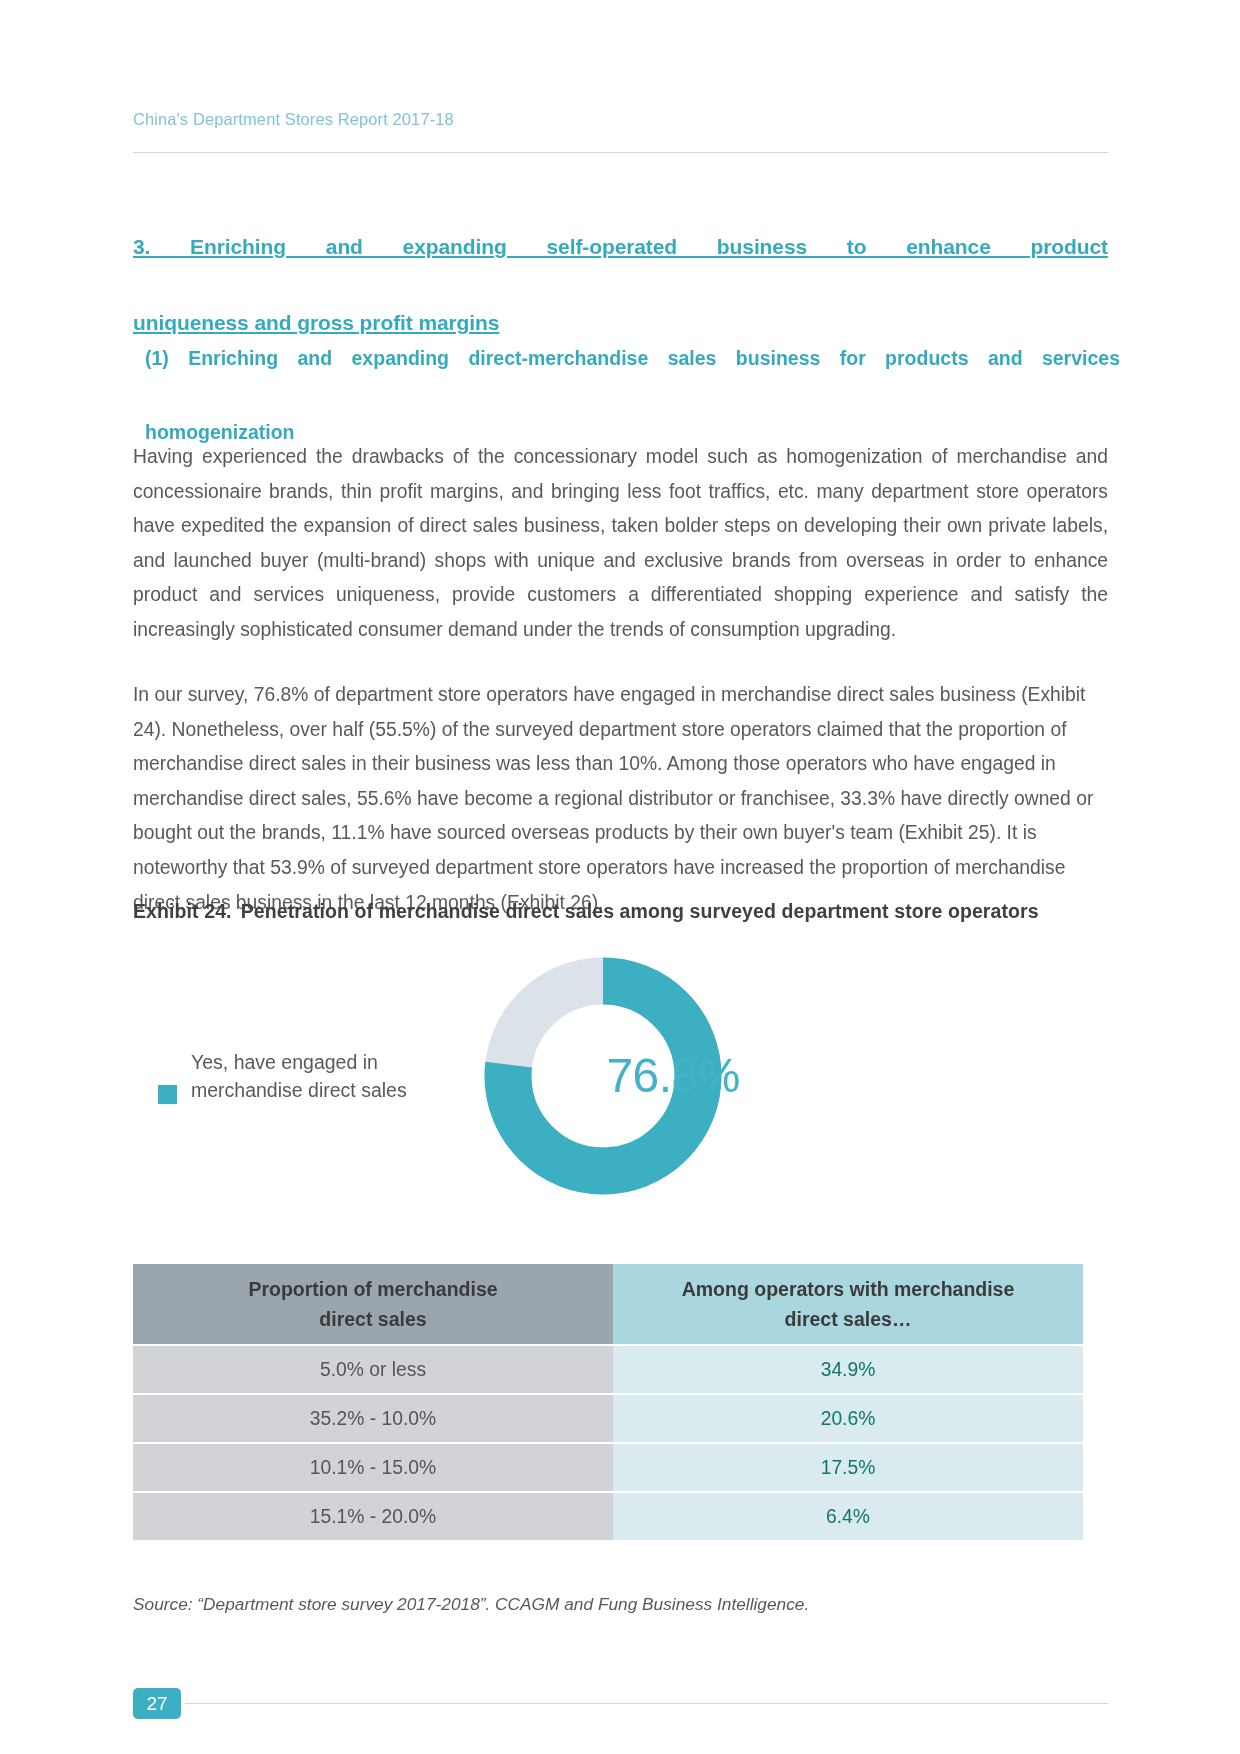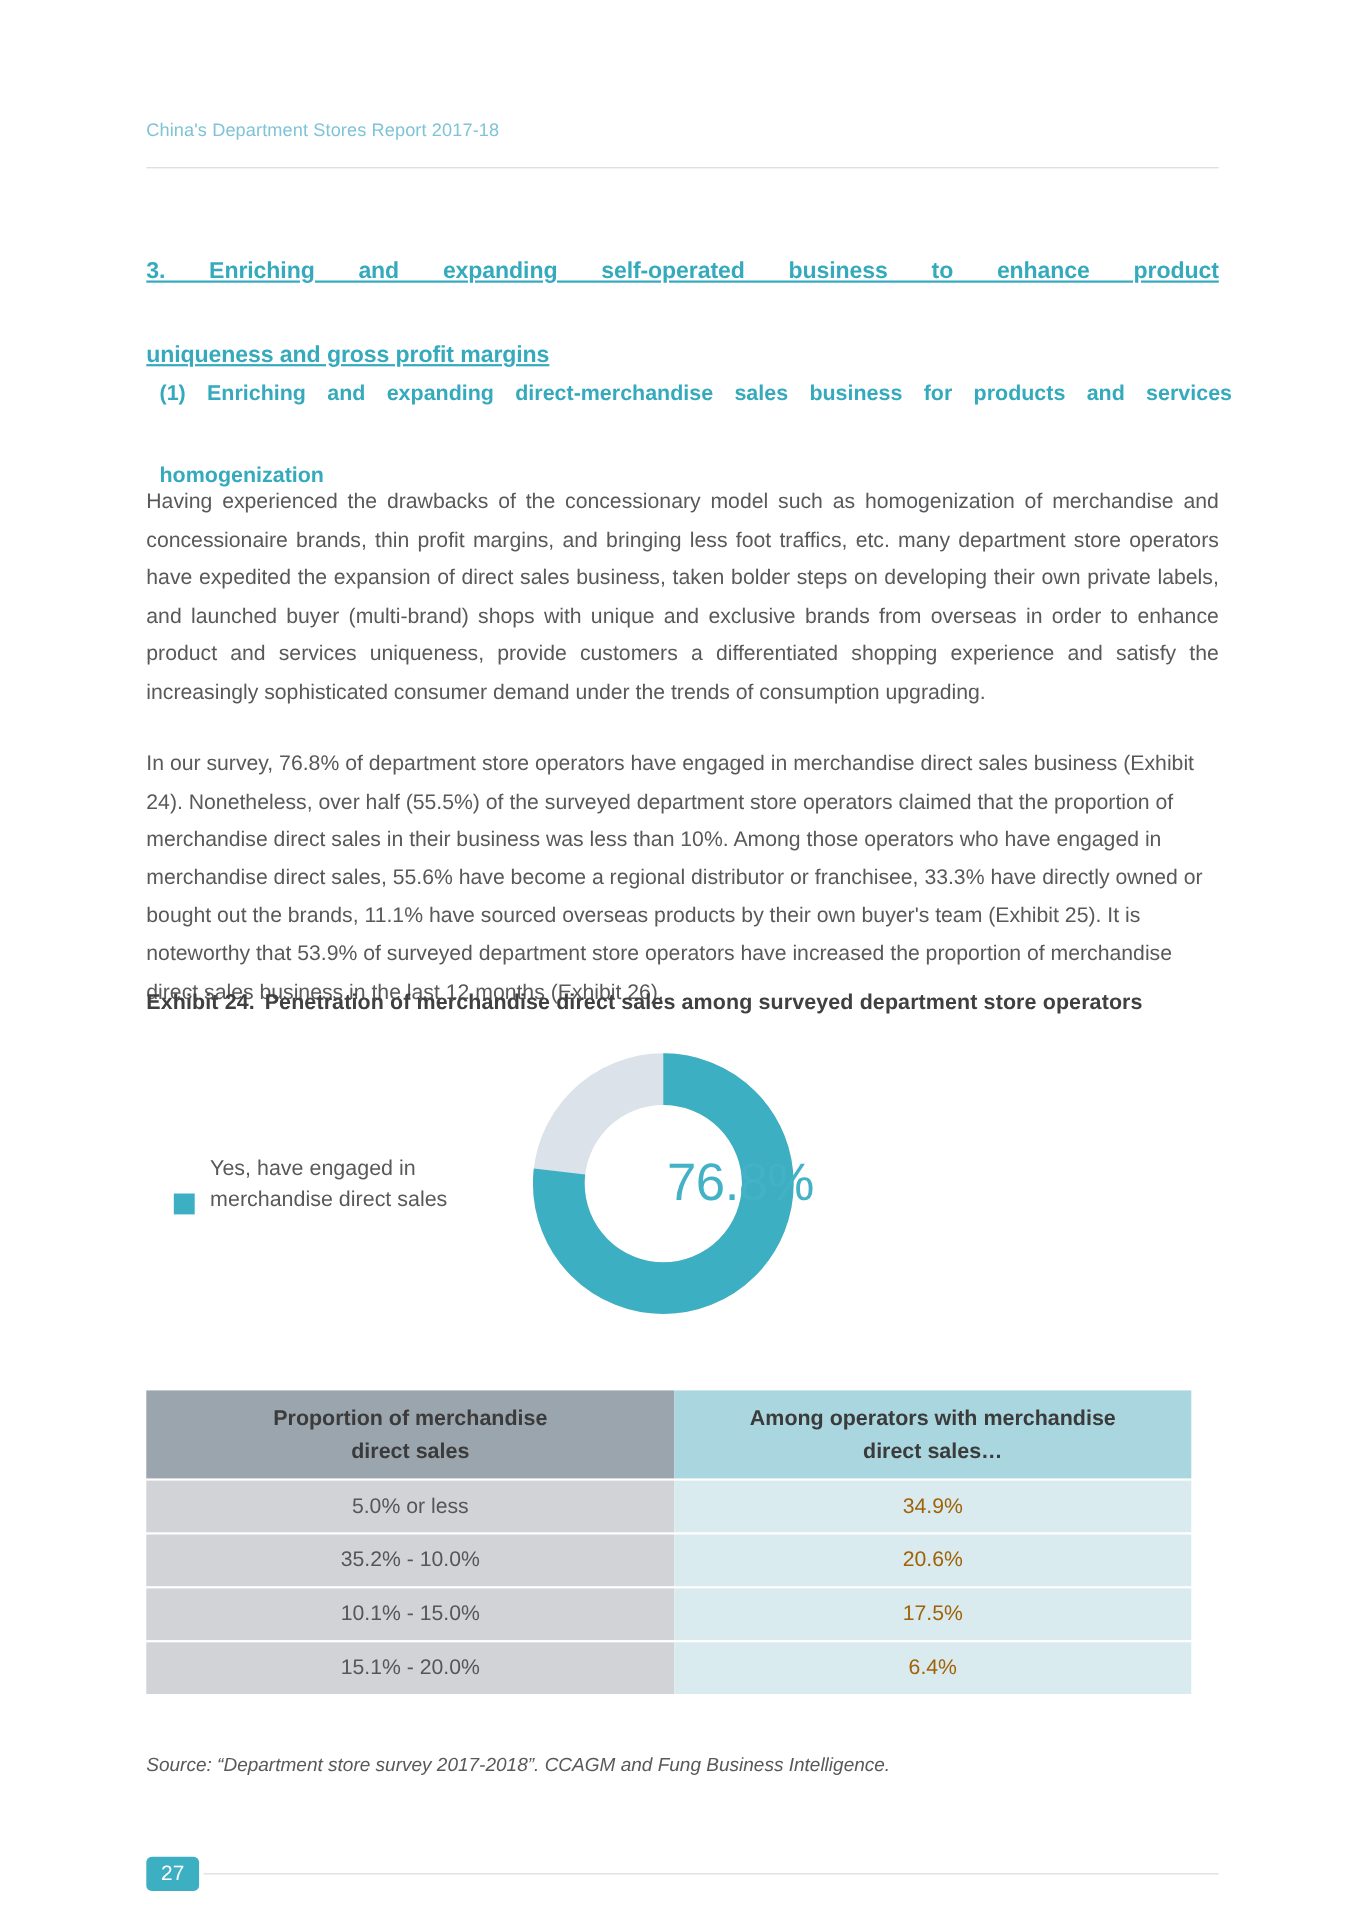--- a/index.html
+++ b/index.html
@@ -137,21 +137,21 @@
     font-family:"Liberation Sans Narrow","Liberation Sans",sans-serif;
     font-weight:bold;font-size:19.5px;line-height:30px;
     height:80px;
   }
   .td-left{
     background:#D2D3D7;color:#555659;
     font-family:"Liberation Sans Narrow","Liberation Sans",sans-serif;
     font-size:19.3px;height:47px;
   }
   .td-right{
-    background:#D9EBEF;color:#a16207;
+    background:#D9EBEF;color:#0f766e;
     font-family:"Liberation Sans Narrow","Liberation Sans",sans-serif;
     font-size:19.3px;height:47px;
   }
   
   .source{
     position:absolute;left:133px;top:1594px;width:975px;
     font-family:"Liberation Sans Narrow","Liberation Sans",sans-serif;
     font-style:italic;
     font-size:17.3px;
     color:#58595B;

